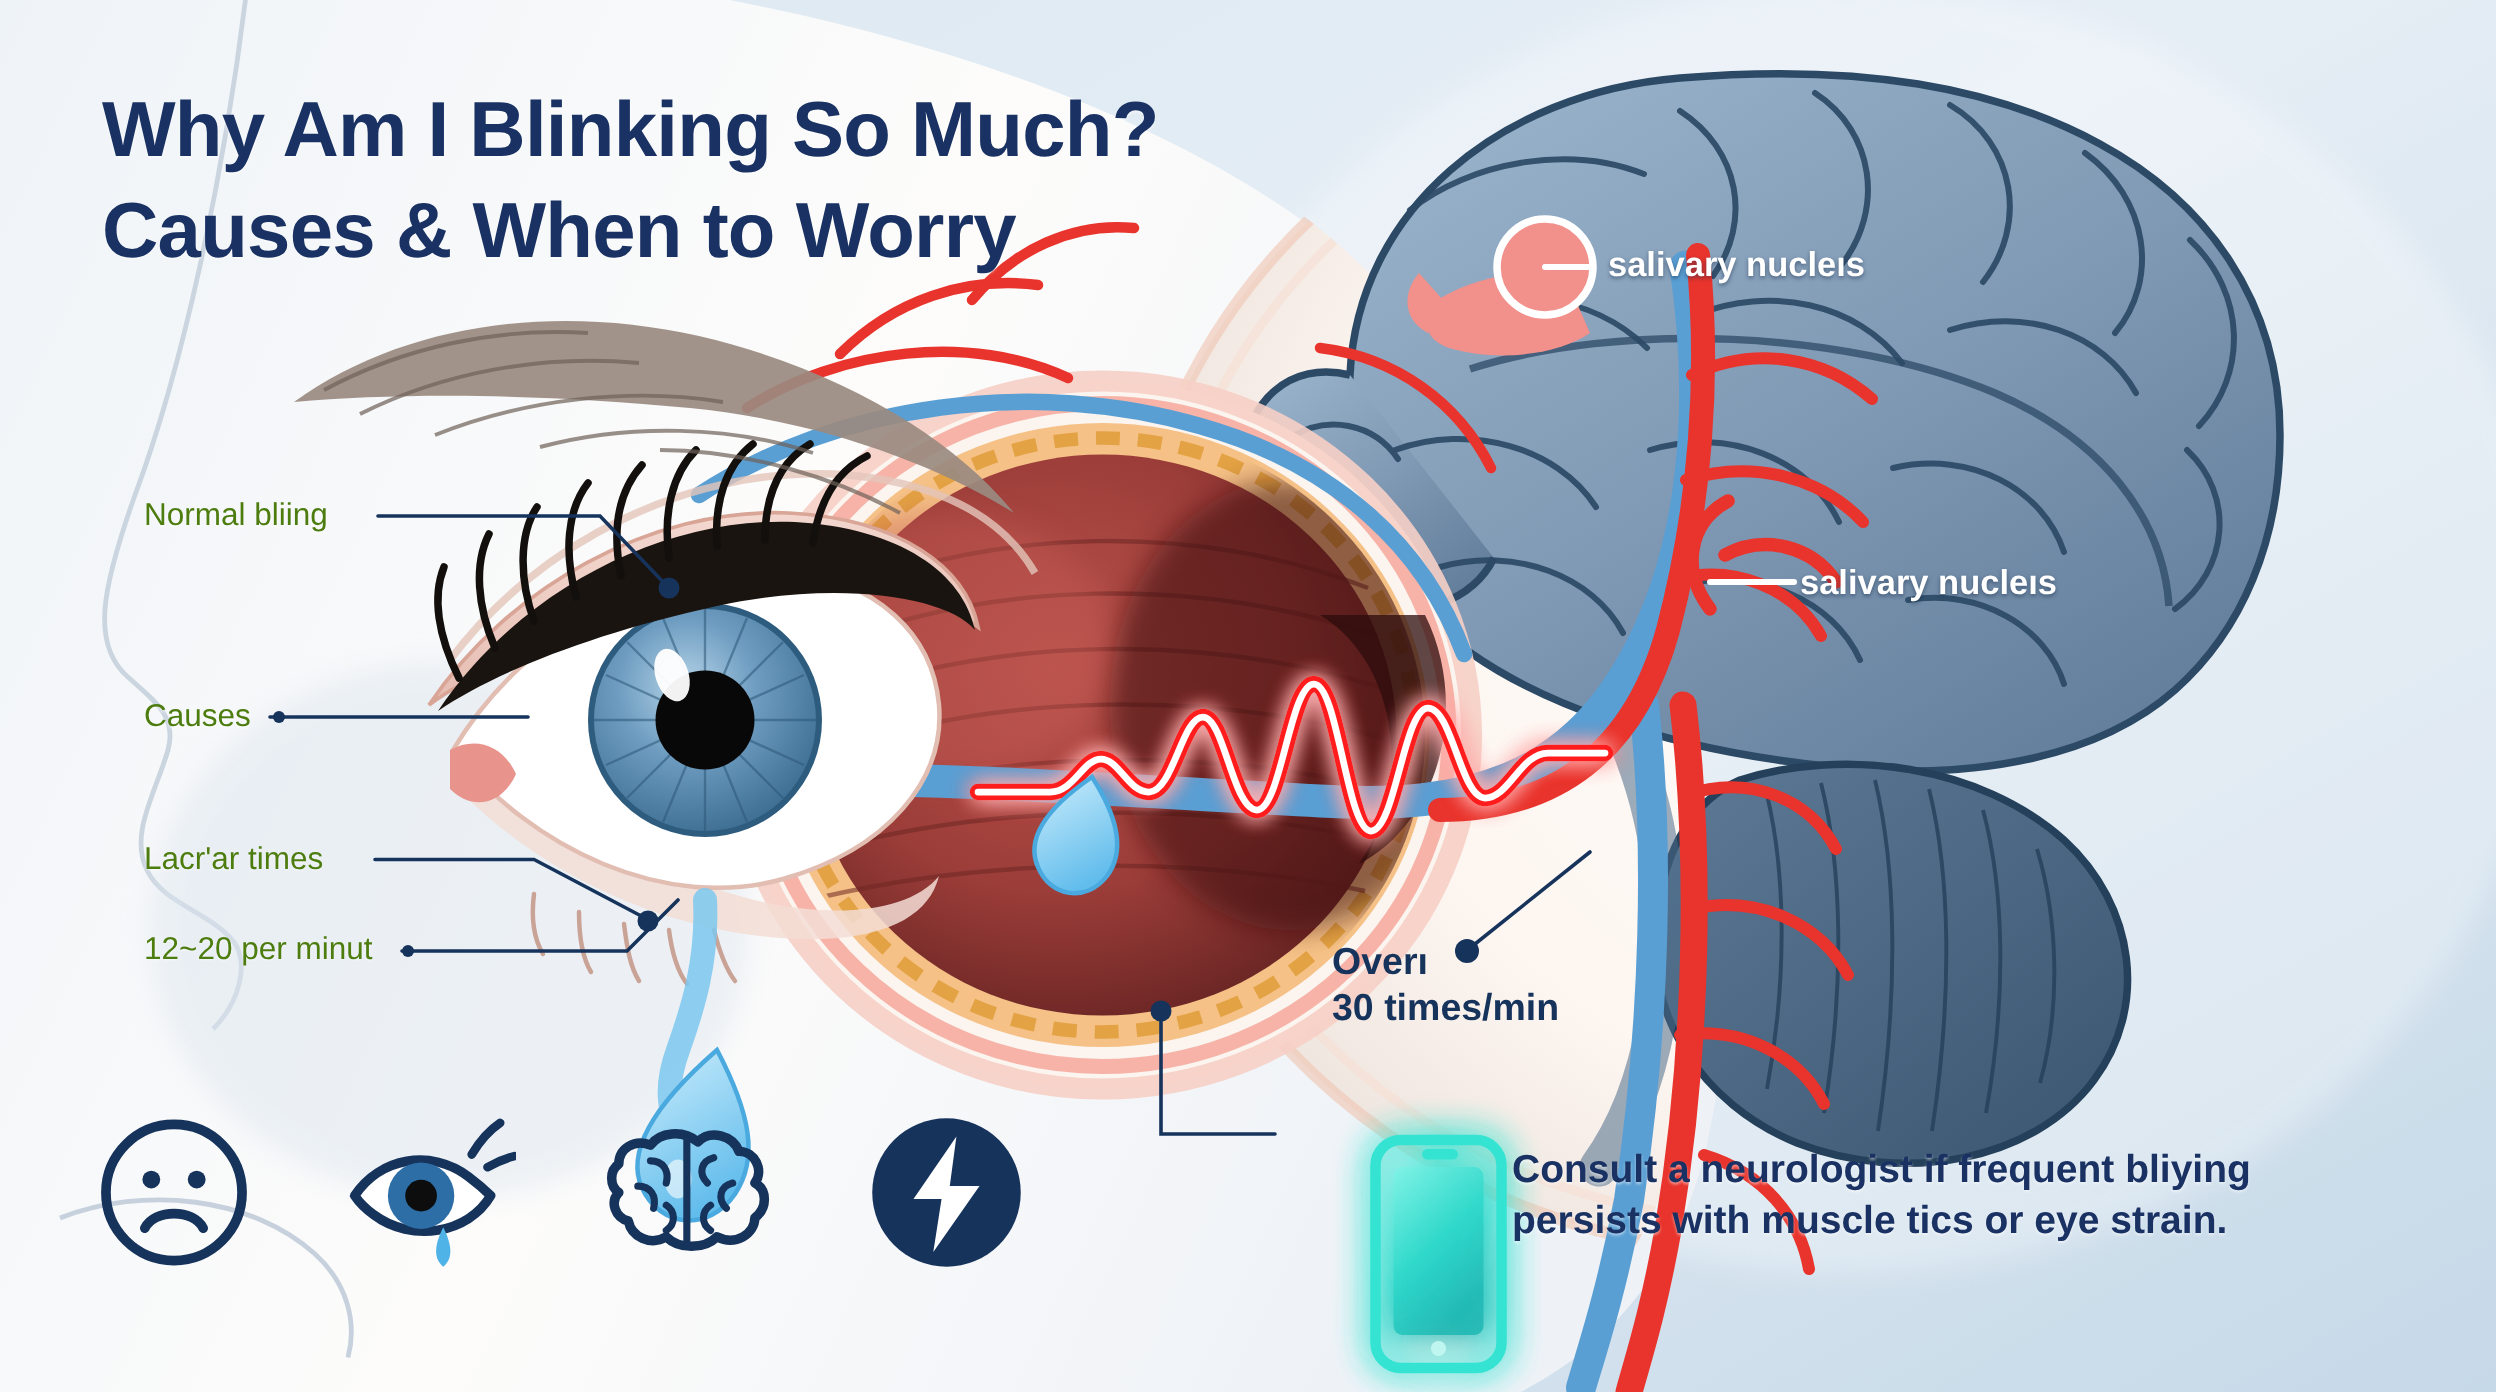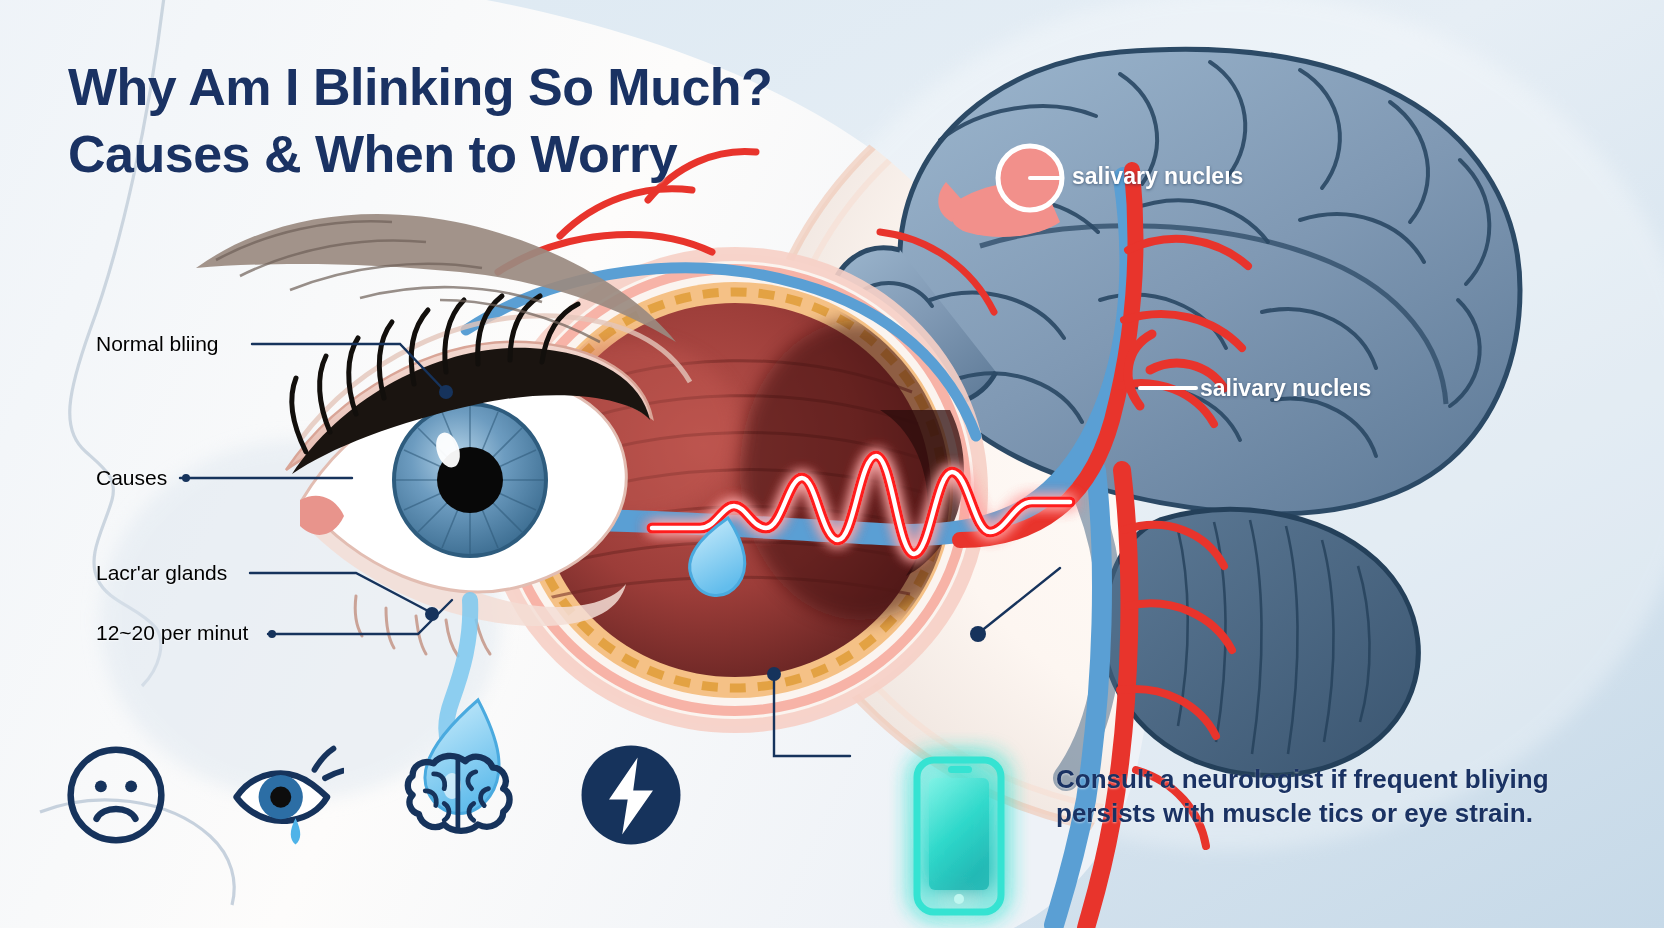--- a/index.html
+++ b/index.html
@@ -26,21 +26,21 @@
     line-height:1.28;
     color:#1a3263;
     letter-spacing:-0.5px;
     white-space:pre-line;
     text-shadow:0 1px 2px rgba(255,255,255,0.55);
   }
   .lead-label {
     position:absolute;
     font-size:21px;
     font-weight:500;
-    color:#000000;
+    color:#4d7c0f;
     white-space:nowrap;
     text-shadow:0 1px 2px rgba(255,255,255,0.6);
   }
   .brain-label {
     position:absolute;
     font-size:23px;
     font-weight:600;
     color:#ffffff;
     white-space:nowrap;
     text-shadow:0 1px 3px rgba(20,40,70,0.55);
@@ -55,21 +55,20 @@
     white-space:pre-line;
   }
   .advice {
     position:absolute;
     font-size:26px;
     font-weight:bold;
     color:#1a3263;
     line-height:1.32;
     white-space:pre-line;
     text-shadow:0 1px 2px rgba(255,255,255,0.5);
-    margin-left:48px;
   }
   .iconrow {
     position:absolute;
     left:62px; top:740px;
     display:flex;
     align-items:center;
     gap:58px;
   }
   .iconrow .ico { display:block; }
 </style>
@@ -416,26 +415,28 @@
       <path d="M1030,178 L1062,178"></path>
       <path d="M1140,388 L1196,388"></path>
     </g>
   </svg>
 
   <div class="title">Why Am I Blinking So Much?
 Causes &amp; When to Worry</div>
 
   <div class="lead-label" style="left:96px; top:332px;">Normal bliing</div>
   <div class="lead-label" style="left:96px; top:466px;">Causes</div>
-  <div class="lead-label" style="left:96px; top:561px;">Lacr'ar glands</div>
+  <div class="lead-label" style="left:96px; top:561px;">Lacr'ar times</div>
   <div class="lead-label" style="left:96px; top:621px;">12~20 per minut</div>
 
   <div class="brain-label" style="left:1072px; top:163px;">salivary nucleıs</div>
   <div class="brain-label" style="left:1200px; top:375px;">salivary nucleıs</div>
 
+  <div class="rate-callout" style="left:888px; top:626px;">Overı
+30 times/min</div>
 
   <div class="advice" style="left:1008px; top:762px;">Consult a neurologist if frequent bliying
 persists with muscle tics or eye strain.</div>
 
   <div class="iconrow">
 
     <svg class="ico" width="108" height="108" viewBox="0 0 100 100">
       <circle cx="50" cy="50" r="42" fill="none" stroke="#16335c" stroke-width="6"></circle>
       <circle cx="36" cy="42" r="5.5" fill="#16335c"></circle>
       <circle cx="64" cy="42" r="5.5" fill="#16335c"></circle>

